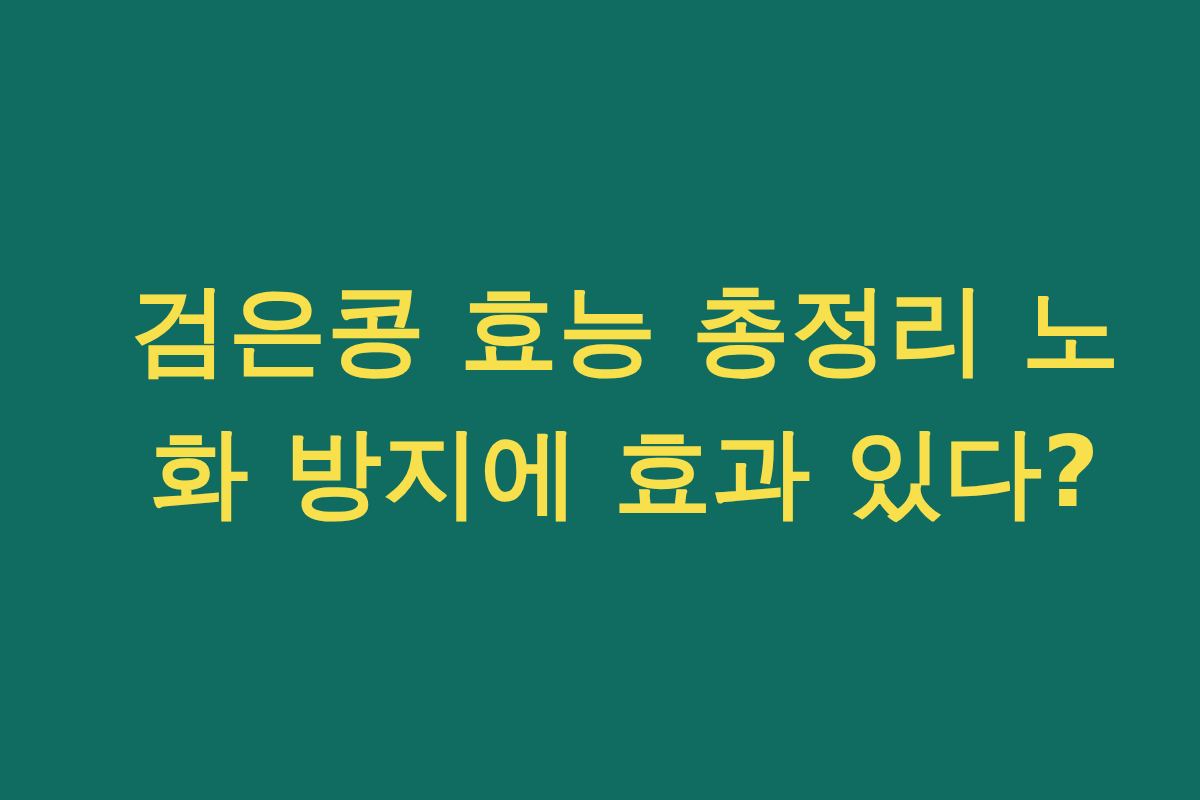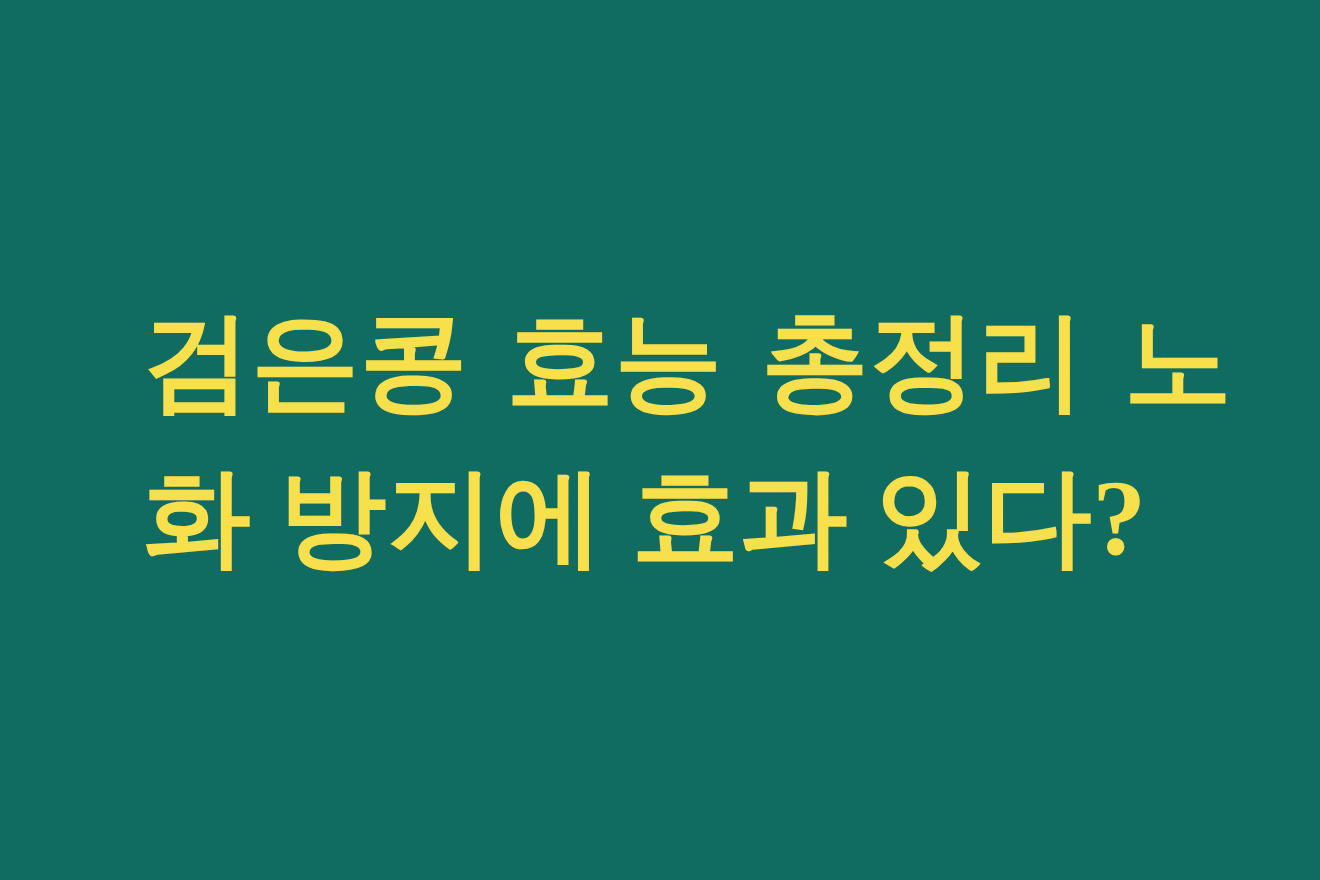--- a/index.html
+++ b/index.html
@@ -50,26 +50,25 @@
   .headline-line {
     display: block;
     margin: 0;
     padding: 0;
     white-space: nowrap;
   }
 
   
   .headline-line + .headline-line {
     margin-top: 13px;
-    font-family: Liberation Serif, serif;
   }
 </style>
 </head>
 <body>
 
 <div class="text-card" style="width: 1200px; height: 800px; background: rgb(16, 107, 96);">
 
-  <h1 class="headline" style="color: rgb(248, 224, 76); font-size: 98px; line-height: 130px; text-align: left;">
+  <h1 class="headline" style="color: rgb(248, 224, 76); font-size: 98px; line-height: 130px; text-align: center;">
     <span class="headline-line">검은콩 효능 총정리 노</span>
     <span class="headline-line">화 방지에 효과 있다?</span>
   </h1>
 
 </div>
 
 </body></html>

